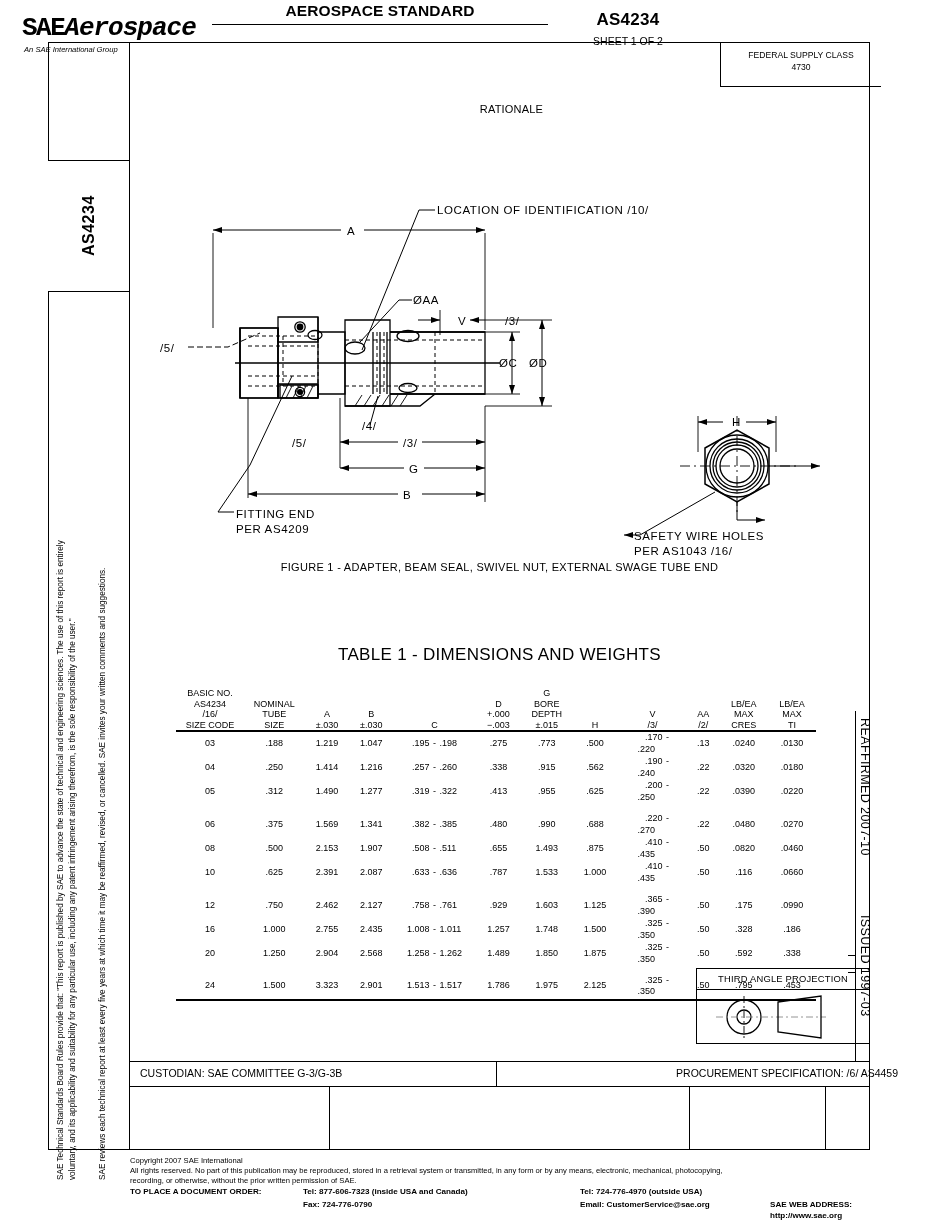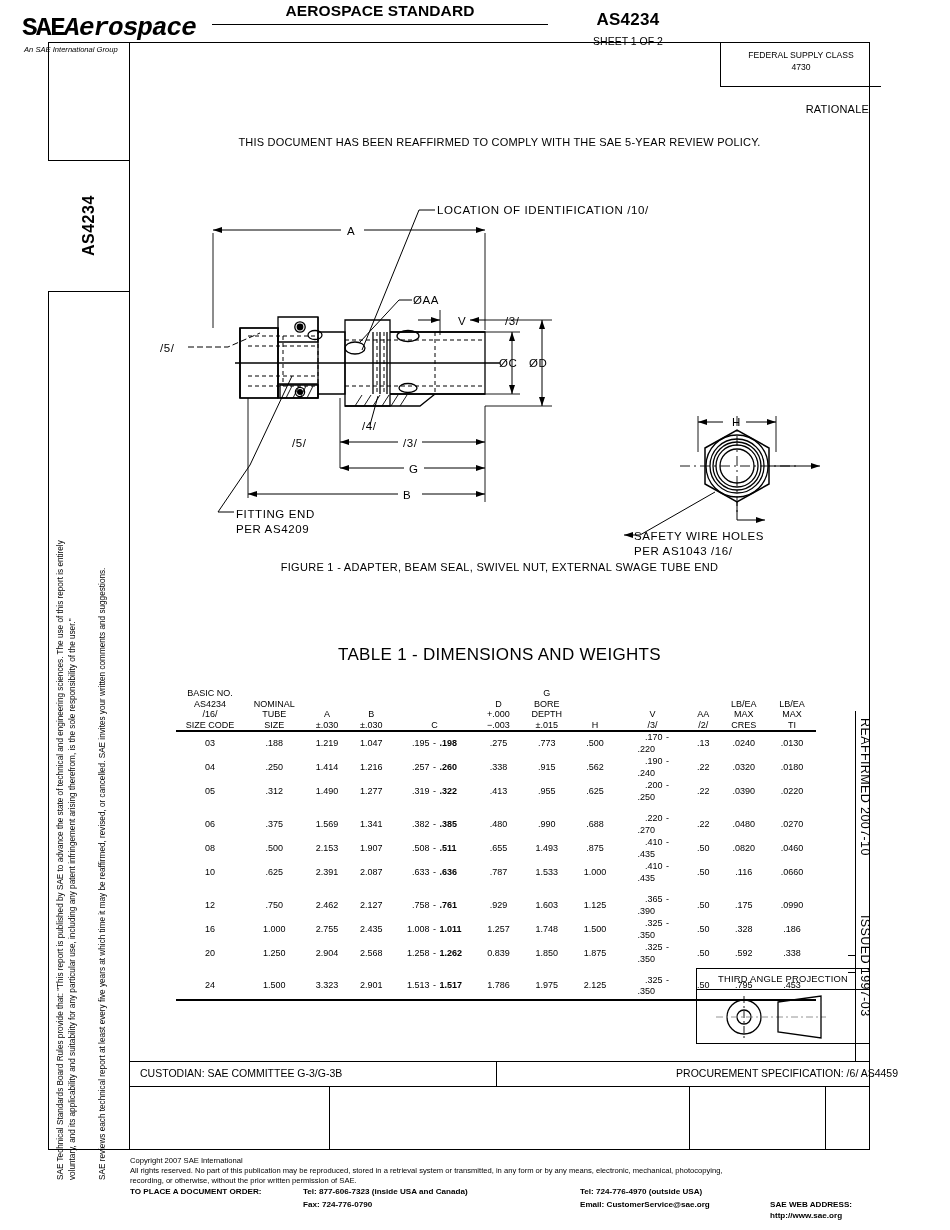--- a/index.html
+++ b/index.html
@@ -66,21 +66,21 @@
   
   #fsc-box{
     position:absolute;left:708px;top:43px;width:161px;height:44px;
     border-left:1.6px solid #000;border-bottom:1.6px solid #000;
     box-sizing:border-box;text-align:center;padding-top:7px;
     font-size:8.6px;line-height:1.35;margin-left:12px;
   }
 
   
   #rationale-title{
-    position:absolute;left:128px;top:103px;width:741px;text-align:right;
+    position:absolute;left:141px;top:103px;width:741px;text-align:center;
     font-size:11px;letter-spacing:.2px;
   }
   #rationale-body{
     position:absolute;left:129px;top:136px;width:741px;text-align:center;
     font-size:11px;letter-spacing:.2px;
   }
 
   
   #drawing-svg{position:absolute;left:140px;top:180px;}
 
@@ -103,21 +103,21 @@
     padding:0 2px;line-height:1.17;font-size:9px;
   }
   #dim-table td{
     text-align:center;padding:0 2px;line-height:1.33;font-size:9px;
   }
   #dim-table thead tr{border-bottom:2px solid #000;}
   #dim-table tbody tr.gap td{height:9px;line-height:9px;font-size:1px;}
   #dim-table tbody tr.last td{border-bottom:2px solid #000;padding-bottom:1px;}
   .c-lo{display:inline-block;width:34px;text-align:right;}
   .c-dash{display:inline-block;width:10px;text-align:center;}
-  .c-hi{display:inline-block;width:34px;text-align:left;font-weight:bold;}
+  .c-hi{display:inline-block;width:34px;text-align:left;}
   .v-lo{display:inline-block;width:30px;text-align:right;}
   .v-hi{display:inline-block;width:30px;text-align:left;}
 
   
   #tap-box{
     position:absolute;left:696px;top:968px;width:174px;height:76px;
     border:1.4px solid #000;border-right:none;box-sizing:border-box;
   }
   #tap-title{
     position:absolute;left:696px;top:968px;width:174px;height:22px;
@@ -223,21 +223,20 @@
 
   <div class="vtext-r" id="reaffirmed-text">REAFFIRMED 2007-10</div>
   <div class="vtext-r" id="issued-text">ISSUED 1997-03</div>
 
   <div id="fsc-box">
     <div>FEDERAL SUPPLY CLASS</div>
     <div>4730</div>
   </div>
 
   <div id="rationale-title">RATIONALE</div>
-  <div id="rationale-body">THIS DOCUMENT HAS BEEN REAFFIRMED TO COMPLY WITH THE SAE 5-YEAR REVIEW POLICY.</div>
 
   <svg id="drawing-svg" width="700" height="375" viewBox="0 0 700 375">
     <g fill="none" stroke="#000" stroke-width="1.3" shape-rendering="geometricPrecision">
 
       <rect x="100" y="148" width="38" height="70"></rect>
       <rect x="100" y="148" width="38" height="70"></rect>
 
       <line x1="100" y1="148" x2="100" y2="218"></line>
 
       <path d="M138 137 L178 137 L178 162 L138 162 Z"></path>
@@ -596,21 +595,21 @@
           <td>.50</td>
           <td>.328</td>
           <td>.186</td>
         </tr>
         <tr>
           <td>20</td>
           <td>1.250</td>
           <td>2.904</td>
           <td>2.568</td>
           <td><span class="c-lo">1.258</span><span class="c-dash">-</span><span class="c-hi">1.262</span></td>
-          <td>0.839</td>
+          <td>1.489</td>
           <td>1.850</td>
           <td>1.875</td>
           <td><span class="v-lo">.325</span><span class="c-dash">-</span><span class="v-hi">.350</span></td>
           <td>.50</td>
           <td>.592</td>
           <td>.338</td>
         </tr>
         <tr class="gap">
           <td>&nbsp;</td>
           <td>&nbsp;</td>

